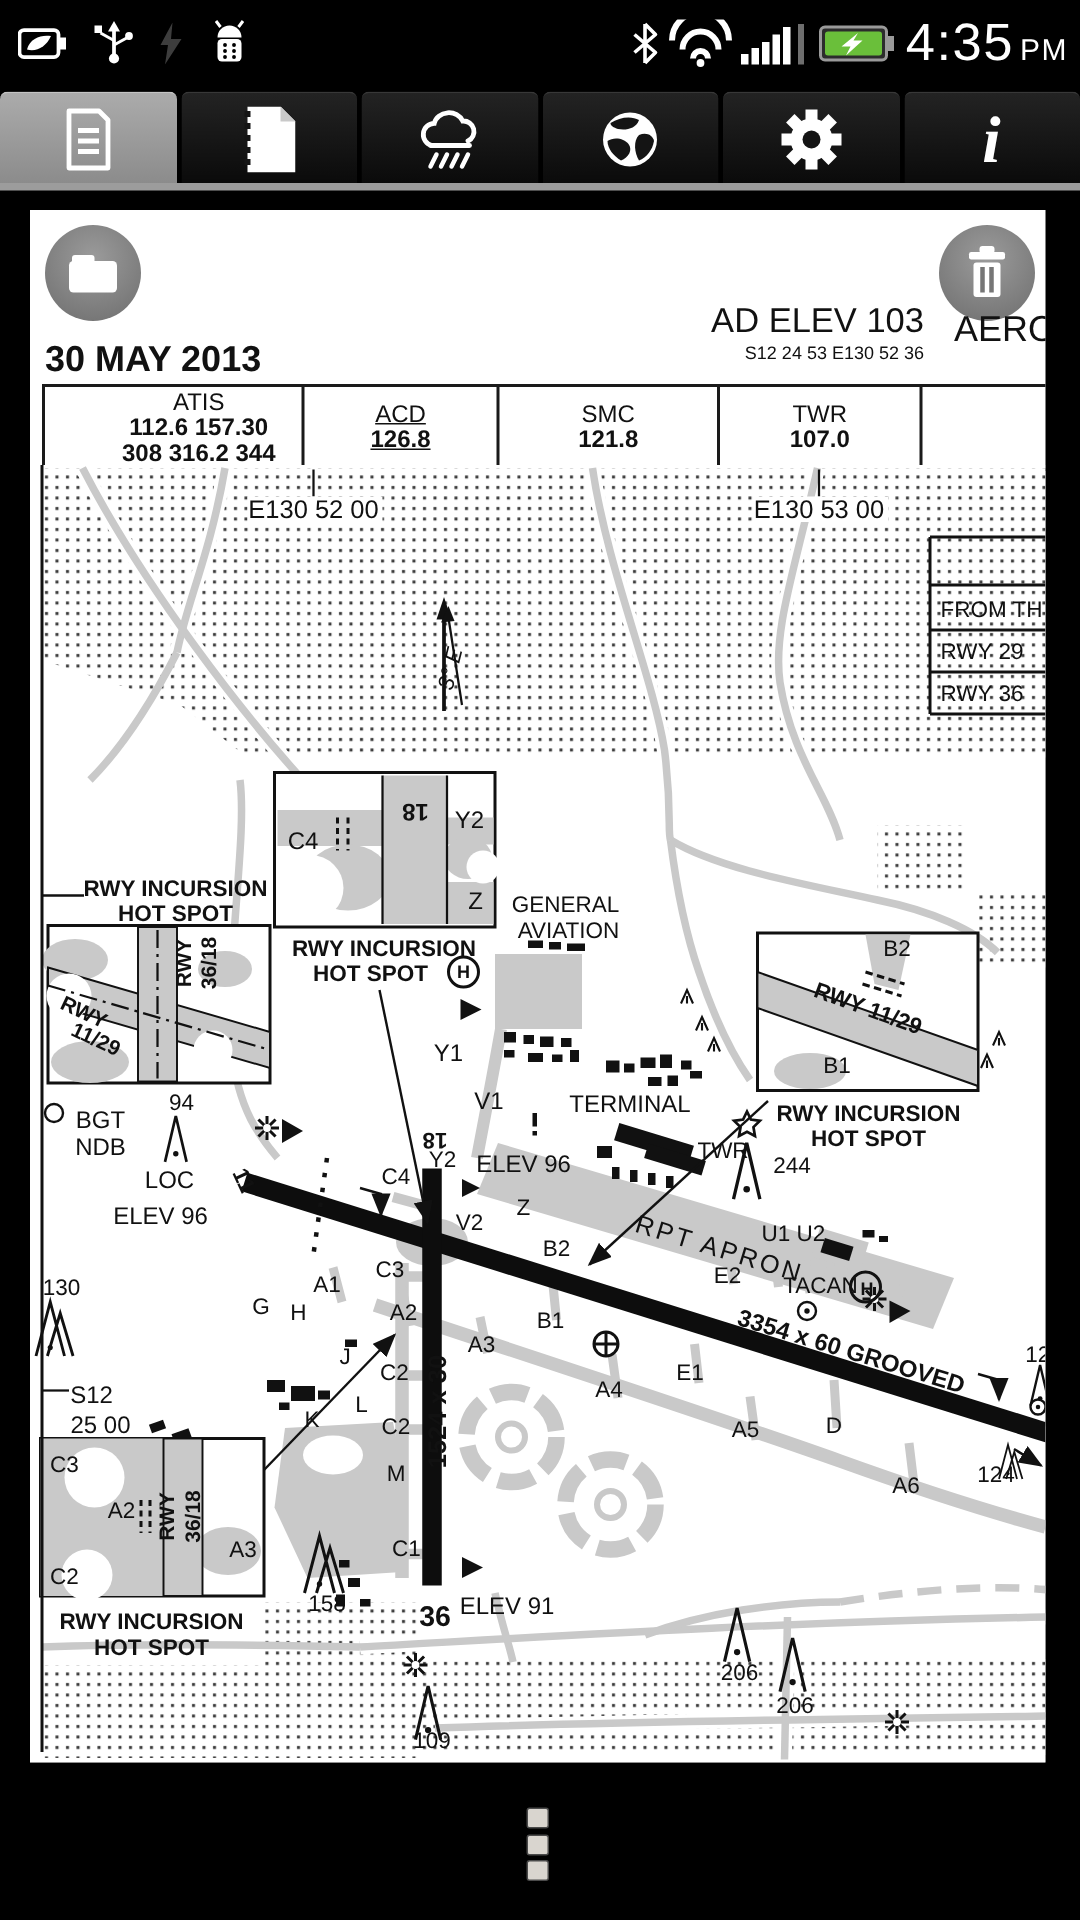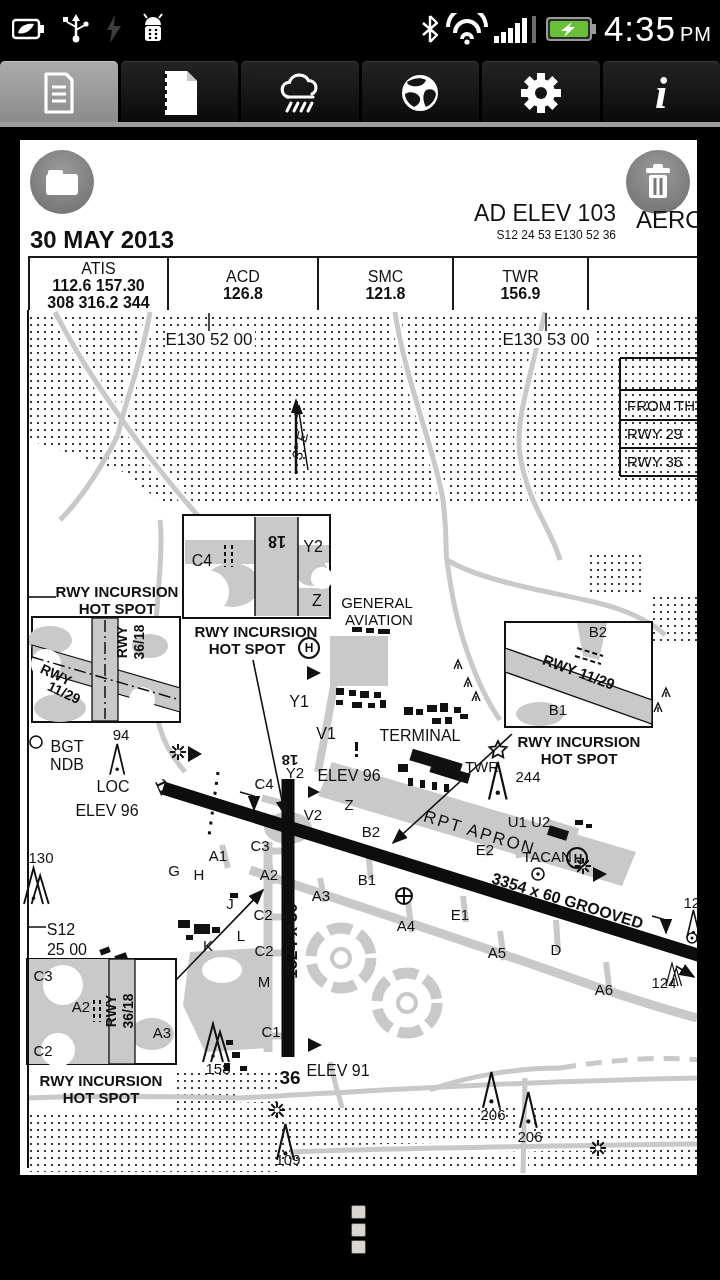--- a/index.html
+++ b/index.html
@@ -29,23 +29,23 @@
   #trash-btn{left:606px;top:10px;}
   .hdr-date{position:absolute;left:10px;top:86px;font-size:24px;font-weight:bold;}
   .hdr-elev{position:absolute;left:368px;top:60px;width:228px;text-align:right;}
   .hdr-elev .l1{font-size:23px;}
   .hdr-elev .l2{font-size:12px;margin-top:1px;}
   .hdr-aerod{position:absolute;left:616px;top:66px;font-size:24px;white-space:nowrap;}
   .freq{position:absolute;left:8px;top:116px;width:700px;height:54px;
         border:2px solid #1a1a1a;display:flex;}
   .fcol{box-sizing:border-box;display:flex;flex-direction:column;justify-content:center;
         text-align:center;}
-  .fcol:nth-child(1){width:137px;}
-  .fcol:nth-child(2){width:150px;}
-  .fcol:nth-child(3){width:135px;}
+  .fcol:nth-child(1){width:137px;margin-left:34px;}
+  .fcol:nth-child(2){width:130px;text-decoration:underline;}
+  .fcol:nth-child(3){width:147px;}
   .fcol:nth-child(4){width:135px;}
   .fcol:nth-child(5){flex:1;}
   .fsep{border-left:2px solid #1a1a1a;}
   .fname{font-size:16px;line-height:17px;}
   .fval{font-size:16px;font-weight:bold;line-height:17px;}
   #map{position:absolute;left:0;top:170px;}
   #map text{font-family:"Liberation Sans",sans-serif;fill:#111;}
   
   .handle-dot{position:absolute;left:351px;width:13px;height:12px;background:#d9d5cf;
               border:1px solid #4a4a4a;border-radius:2px;}
@@ -204,21 +204,21 @@
       <div class="fcol fsep">
         <div class="fname">ACD</div>
         <div class="fval">126.8</div>
       </div>
       <div class="fcol fsep">
         <div class="fname">SMC</div>
         <div class="fval">121.8</div>
       </div>
       <div class="fcol fsep">
         <div class="fname">TWR</div>
-        <div class="fval">156.9</div>
+        <div class="fval">107.0</div>
       </div>
       <div class="fcol fsep">
         <div class="fname"></div>
       </div>
     </div>
 
   <svg id="map" viewBox="20 310 677 865" width="677" height="865">
     <defs>
       <pattern id="dots" width="7" height="7" patternUnits="userSpaceOnUse">
         <rect width="7" height="7" fill="#fff"></rect>

